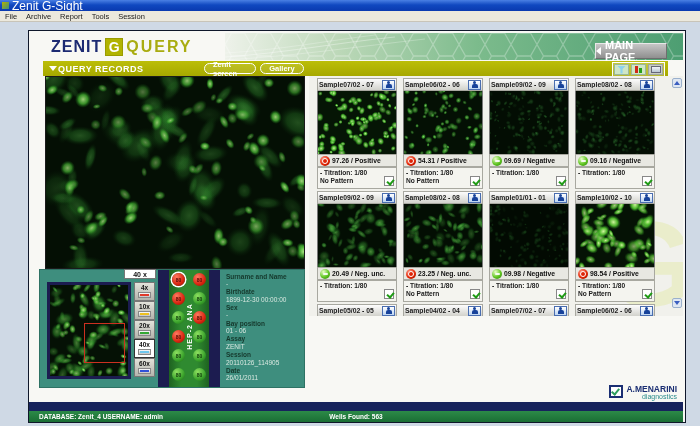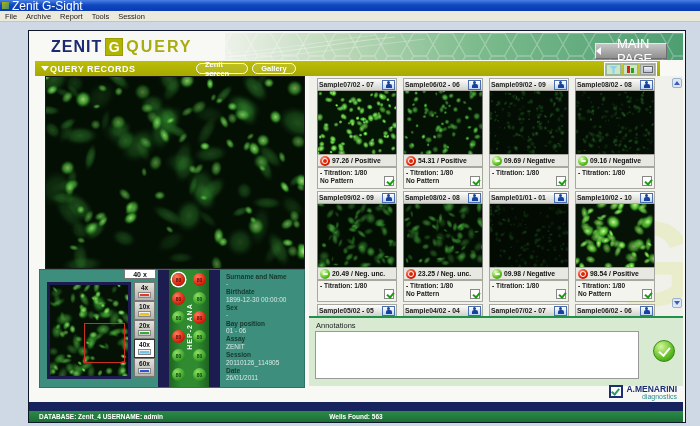--- a/index.html
+++ b/index.html
@@ -20,24 +20,24 @@
   .logo{position:absolute;left:22px;top:6px;height:20px;display:flex;align-items:center}
   .logo .z{font-size:16px;font-weight:bold;color:#1c2a72;letter-spacing:1px}
   .logo .gbox{width:18px;height:18px;background:#b1b301;color:#fff;font-size:14px;font-weight:bold;
     display:flex;align-items:center;justify-content:center;margin:0 3px;border:1px solid #9a9c00;box-sizing:border-box}
   .logo .s{font-size:16px;font-weight:bold;color:#a9ac10;letter-spacing:2px}
   .banner{position:absolute;left:196px;top:2px;width:458px;height:27px;overflow:hidden}
   .banner svg{display:block;width:100%;height:100%}
   .mainpage-btn{position:absolute;left:566px;top:12px;width:72px;height:16px;
     background:linear-gradient(180deg,#c6c6c6,#8f8f8f);
     border:1px solid #6e6e6e;border-top-color:#e8e8e8;border-left-color:#e8e8e8;
-    color:#fff;font-weight:normal;font-size:13px;display:flex;align-items:center;justify-content:center;gap:16px;box-sizing:border-box}
+    color:#fff;font-weight:bold;font-size:11px;display:flex;align-items:center;justify-content:center;gap:4px;box-sizing:border-box}
   .tri-left{width:0;height:0;border-top:4px solid transparent;border-bottom:4px solid transparent;border-right:5px solid #fff}
   
-  .ybar{position:absolute;left:6px;top:30px;width:625px;height:15px;
+  .ybar{position:absolute;left:14px;top:30px;width:625px;height:15px;
     background:linear-gradient(180deg,#bcbe08,#a6a800);box-sizing:border-box}
   .tri-down{position:absolute;left:6px;top:5px;width:0;height:0;
     border-left:4px solid transparent;border-right:4px solid transparent;border-top:5px solid #fff}
   .sect{position:absolute;left:15px;top:3px;color:#fff;font-weight:bold;font-size:9px;letter-spacing:.5px}
   .pill{position:absolute;top:2px;height:11px;border:1px solid #fff;border-radius:6px;
     background:rgba(255,255,255,.1);color:#fff;font-size:7.5px;font-weight:bold;
     display:flex;align-items:center;justify-content:center;padding:0 8px;box-sizing:border-box}
   #fullscreen-btn{left:161px;width:52px}
   #gallery-btn{left:217px;width:44px}
   .ticonbox{position:absolute;right:3px;top:1px;display:flex;gap:2px;border:1px solid #fff;
@@ -1612,25 +1612,20 @@
       <span class="person-btn">
         <span class="person-icon"></span>
       </span>
     </div>
   </div>
       </div>
     <div class="scroll-btn" id="scroll-up"></div>
     <div class="scroll-btn" id="scroll-down"></div>
   </div>
 
-  <div class="annot">
-    <div class="annot-label">Annotations</div>
-    <textarea class="annot-area" style=""></textarea>
-    <div class="annot-ok"></div>
-  </div>
 
   <div class="brand">
     <span class="brand-box"></span>
     <span>
       <div class="brand-name">A.MENARINI</div>
       <div class="brand-sub">diagnostics</div>
     </span>
   </div>
   <div class="status-navy"></div>
   <div class="status-green">

